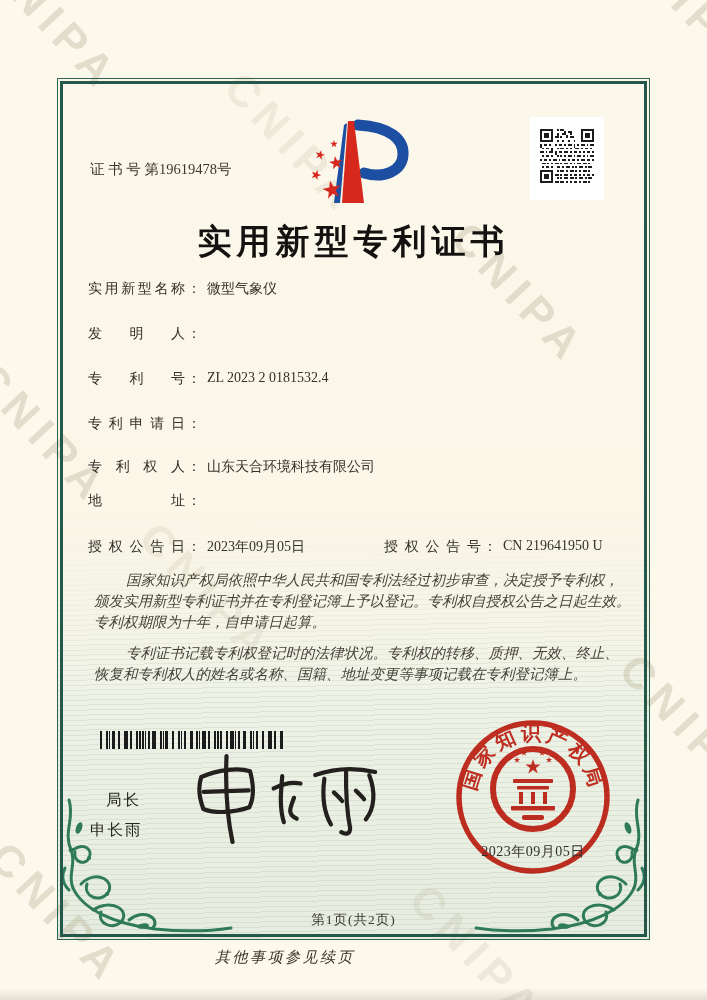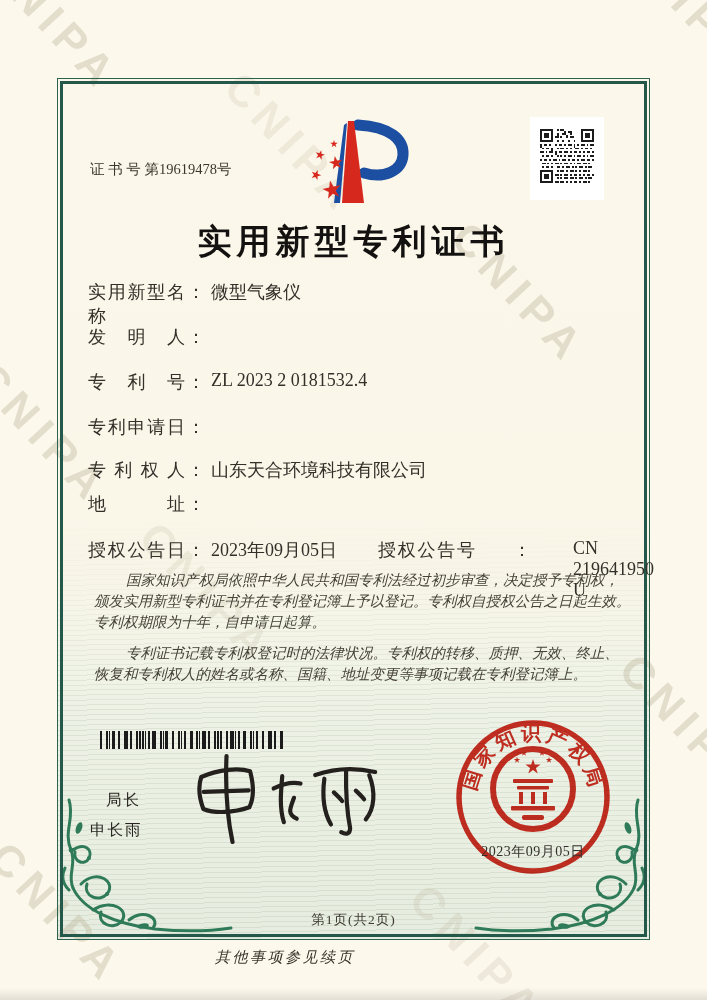--- a/index.html
+++ b/index.html
@@ -31,27 +31,27 @@
 
   
   .abs{position:absolute;z-index:6;}
   .cert-no{left:90px;top:126px;font-size:14.5px;color:#3b372e;margin-top:34px;}
   .logo{left:298px;top:111px;}
   .qr-wrap{left:530px;top:117px;width:74px;height:83px;background:#fff;}
   .qr{position:absolute;left:10px;top:12px;}
   .title{left:0;top:219px;width:707px;text-align:center;font-size:34px;font-weight:700;
         letter-spacing:5px;color:#141210;}
 
-  .frow{left:88px;display:flex;align-items:flex-start;width:545px;font-size:18px;color:#33302a;}
+  .frow{left:88px;display:flex;align-items:flex-start;width:545px;font-size:14px;color:#33302a;}
   .flabel{display:inline-block;width:97px;text-align:justify;text-align-last:justify;flex:none;}
   .fcolon{flex:none;margin:0 6px 0 2px;}
   .fvalue{flex:1;}
   .r1{top:280px}.r2{top:325px}.r3{top:370px}.r4{top:415px}.r5{top:458px}.r6{top:492px}.r7{top:538px}
   .fvalue.fixed{flex:none;width:165px;}
-  .pair2{display:flex;margin-left:2px;gap:36px;}
+  .pair2{display:flex;margin-left:12px;}
 
   .paras{left:86px;top:570px;width:538px;font-size:14.5px;line-height:21px;color:#454238;
         font-style:italic;margin-left:8px;}
   .paras p{margin:0 0 10px 0;text-indent:2.2em;}
 
   .barcode{left:100px;top:731px;width:183px;height:18px;
         background-image:
           repeating-linear-gradient(90deg,#1b1b1b 0 2px,rgba(0,0,0,0) 2px 6px),
           repeating-linear-gradient(90deg,#1b1b1b 0 1px,rgba(0,0,0,0) 1px 9px),
           repeating-linear-gradient(90deg,#1b1b1b 0 2px,rgba(0,0,0,0) 2px 13px);}

